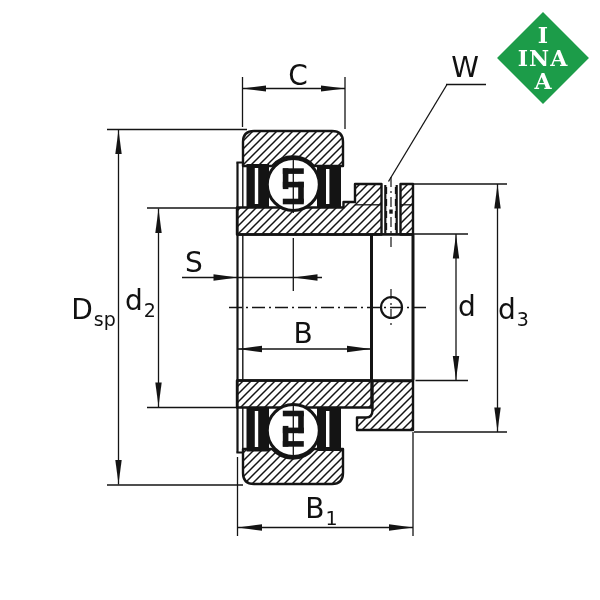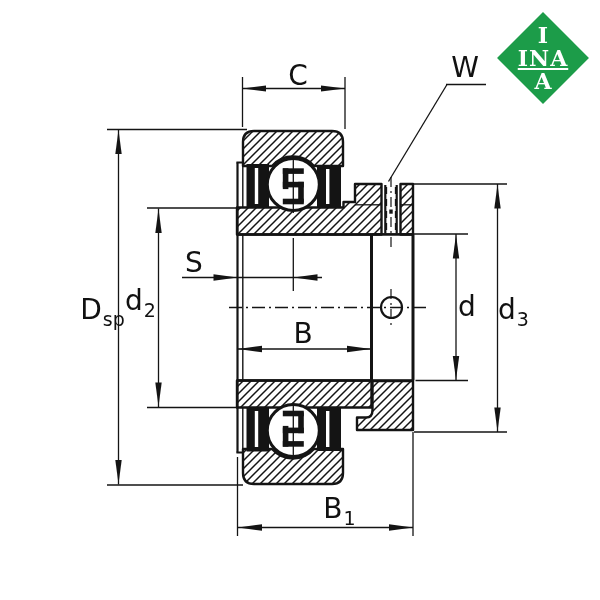--- a/index.html
+++ b/index.html
@@ -9,21 +9,21 @@
   .lbl{position:absolute;transform:translate(-50%,-50%);font-size:28px;color:#111;
        white-space:nowrap;line-height:1;}
   .lbl .sub{font-size:19px;position:relative;top:7px;left:1px;}
   
   #logo{position:absolute;left:488px;top:3px;width:110px;height:110px;}
   #logo svg{position:absolute;left:0;top:0;}
   #logo .logo-text{position:absolute;left:0;top:0;width:110px;height:110px;
        display:flex;flex-direction:column;align-items:center;justify-content:center;
        color:#fff;font-family:"DejaVu Serif",serif;font-weight:bold;
        font-size:22px;line-height:23px;text-align:center;}
-  #logo .logo-text .mid{letter-spacing:1px;text-decoration:underline;}
+  #logo .logo-text .mid{letter-spacing:1px;}
 </style>
 </head>
 <body>
 
 <div id="stage">
 
   <svg id="drawing" width="600" height="600" viewBox="0 0 600 600">
     <defs>
       <pattern id="hatch" patternUnits="userSpaceOnUse" width="8" height="8">
         <path d="M-2,2 l4,-4 M0,8 L8,0 M6,10 l4,-4" stroke="#141414" stroke-width="1.5" fill="none"></path>
@@ -173,25 +173,25 @@
       <polygon points="413,527.5 389,524.3 389,530.7"></polygon>
       <polygon points="456,234.5 452.8,258.5 459.2,258.5"></polygon>
       <polygon points="456,380 452.8,356 459.2,356"></polygon>
       <polygon points="497.5,184.5 494.3,208.5 500.7,208.5"></polygon>
       <polygon points="497.5,431.5 494.3,407.5 500.7,407.5"></polygon>
     </g>
   </svg>
 
   <span class="lbl" style="left:298px;top:76px;"><span>C</span></span>
   <span class="lbl" style="left:465px;top:68px;"><span>W</span></span>
-  <span class="lbl" style="left:102px;top:310px;"><span>D</span><span class="sub">sp</span></span>
+  <span class="lbl" style="left:93px;top:310px;"><span>D</span><span class="sub">sp</span></span>
   <span class="lbl" style="left:140px;top:301px;"><span>d</span><span class="sub">2</span></span>
   <span class="lbl" style="left:194px;top:263px;"><span>S</span></span>
   <span class="lbl" style="left:303px;top:334px;"><span>B</span></span>
-  <span class="lbl" style="left:339px;top:509px;text-align:center;"><span>B</span><span class="sub">1</span></span>
+  <span class="lbl" style="left:321px;top:509px;text-align:center;"><span>B</span><span class="sub">1</span></span>
   <span class="lbl" style="left:467px;top:307px;"><span>d</span></span>
   <span class="lbl" style="left:513px;top:310px;"><span>d</span><span class="sub">3</span></span>
 
   <div id="logo">
     <svg width="110" height="110" viewBox="0 0 110 110">
       <rect x="22.5" y="22.5" width="65" height="65" transform="rotate(45 55 55)" fill="#1c9c49"></rect>
     </svg>
     <div class="logo-text">
       <span>I</span>
       <span class="mid">INA</span>

